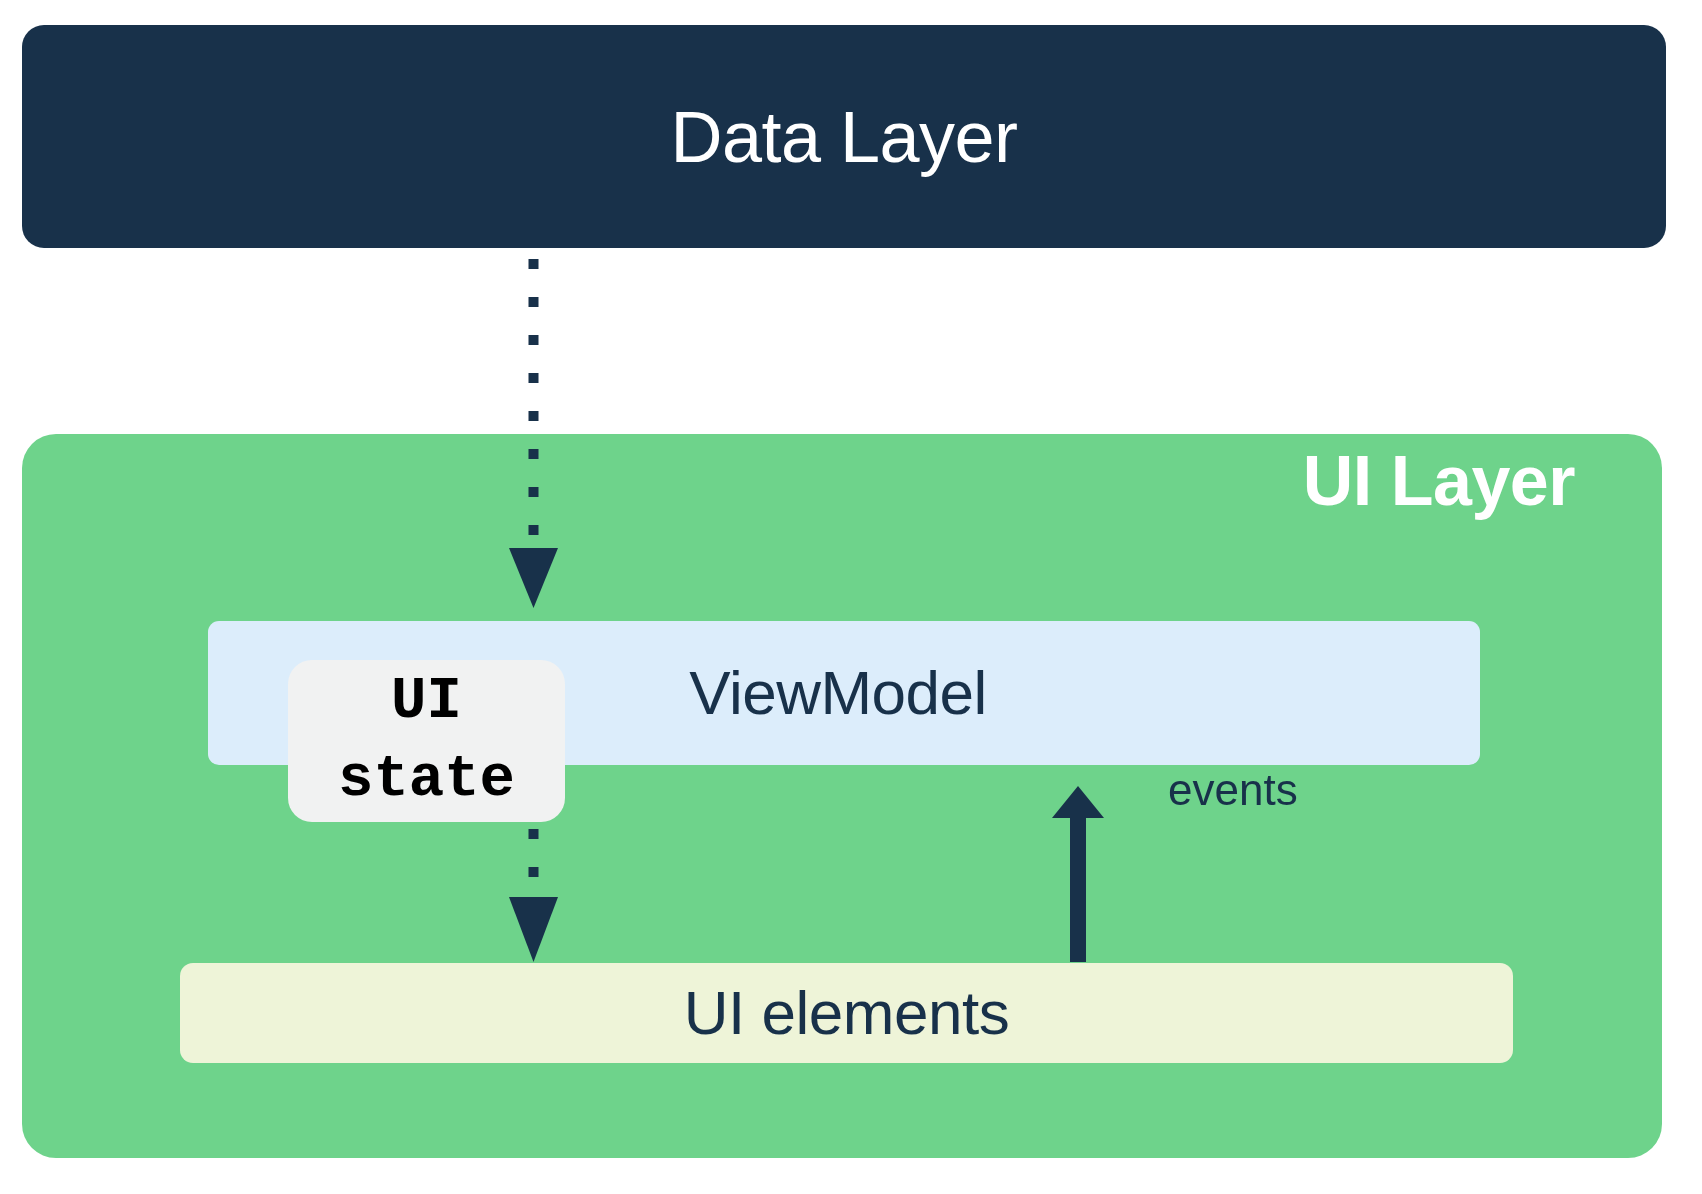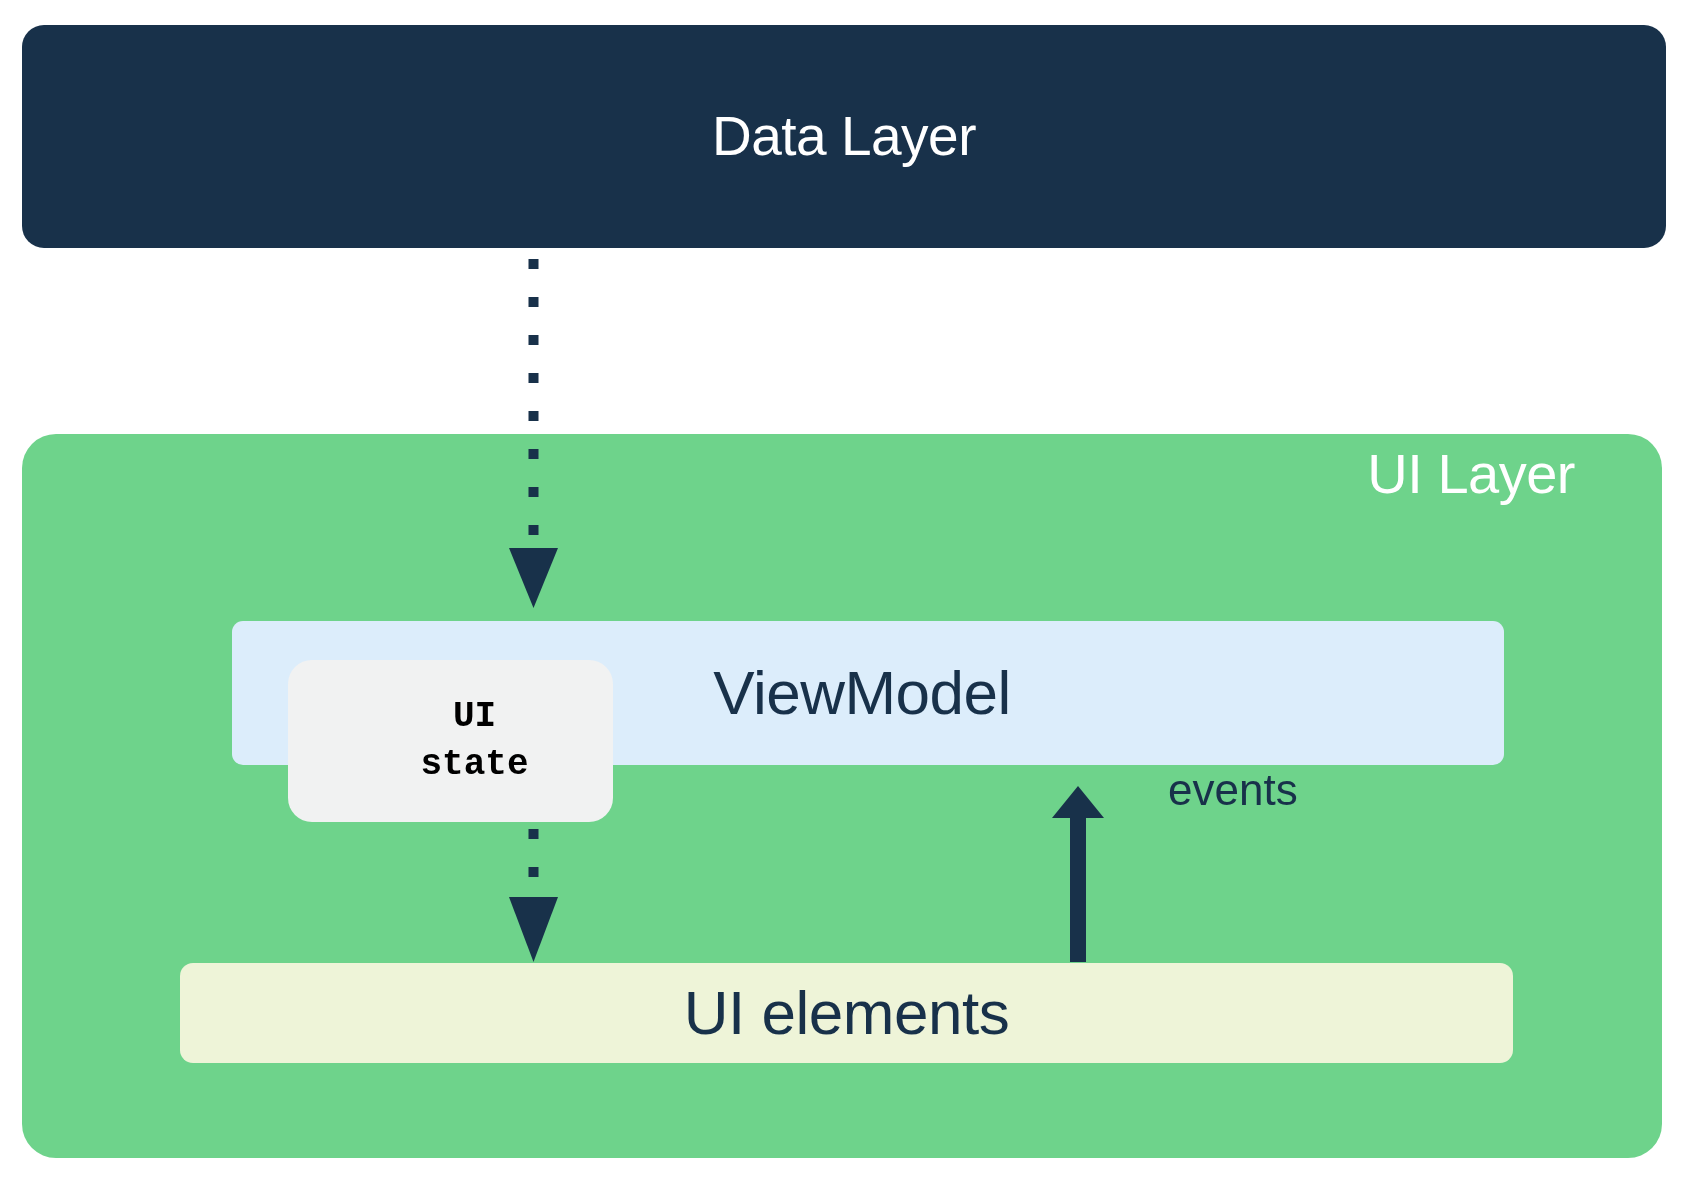--- a/index.html
+++ b/index.html
@@ -31,21 +31,21 @@
     height: 223px;
     background: #18314A;
     border-radius: 22px;
     display: flex;
     align-items: center;
     justify-content: center;
     box-sizing: border-box;
   }
   .data-layer-title {
     color: #ffffff;
-    font-size: 55px;
+    font-size: 72px;
     font-weight: 400;
     letter-spacing: -0.5px;
     line-height: 1;
     white-space: nowrap;
   }
 
   
   .application-data-label {
     position: absolute;
     left: 110px;
@@ -67,40 +67,39 @@
     width: 1640px;
     height: 724px;
     background: #6ED38B;
     border-radius: 34px;
   }
   .ui-layer-title {
     position: absolute;
     right: 127px;
     top: 446px;
     color: #ffffff;
-    font-size: 56px;
-    font-weight: 400;
+    font-size: 70px;
+    font-weight: 700;
     letter-spacing: -0.5px;
     line-height: 1;
     white-space: nowrap;
   }
 
   
   .viewmodel-box {
     position: absolute;
     left: 208px;
     top: 621px;
     width: 1272px;
     height: 144px;
     background: #DCEDFB;
     border-radius: 11px;
     display: flex;
     align-items: center;
     justify-content: center;
-    margin-left: 24px;
   }
   .viewmodel-label {
     color: #18314A;
     font-size: 62px;
     font-weight: 400;
     letter-spacing: -0.5px;
     line-height: 1;
     white-space: nowrap;
     position: relative;
     left: -6px;
@@ -114,26 +113,25 @@
     width: 277px;
     height: 162px;
     background: #F1F2F2;
     border-radius: 24px;
     display: flex;
     flex-direction: column;
     align-items: center;
     justify-content: center;
     font-family: "Liberation Mono", "DejaVu Sans Mono", monospace;
     font-weight: 700;
-    font-size: 36px;
+    font-size: 59px;
     color: #000000;
     line-height: 1.32;
     white-space: pre-line;
     text-align: center;
-    padding-left: 48px;
   }
 
   
   .ui-elements-box {
     position: absolute;
     left: 180px;
     top: 963px;
     width: 1333px;
     height: 100px;
     background: #EEF4D8;

